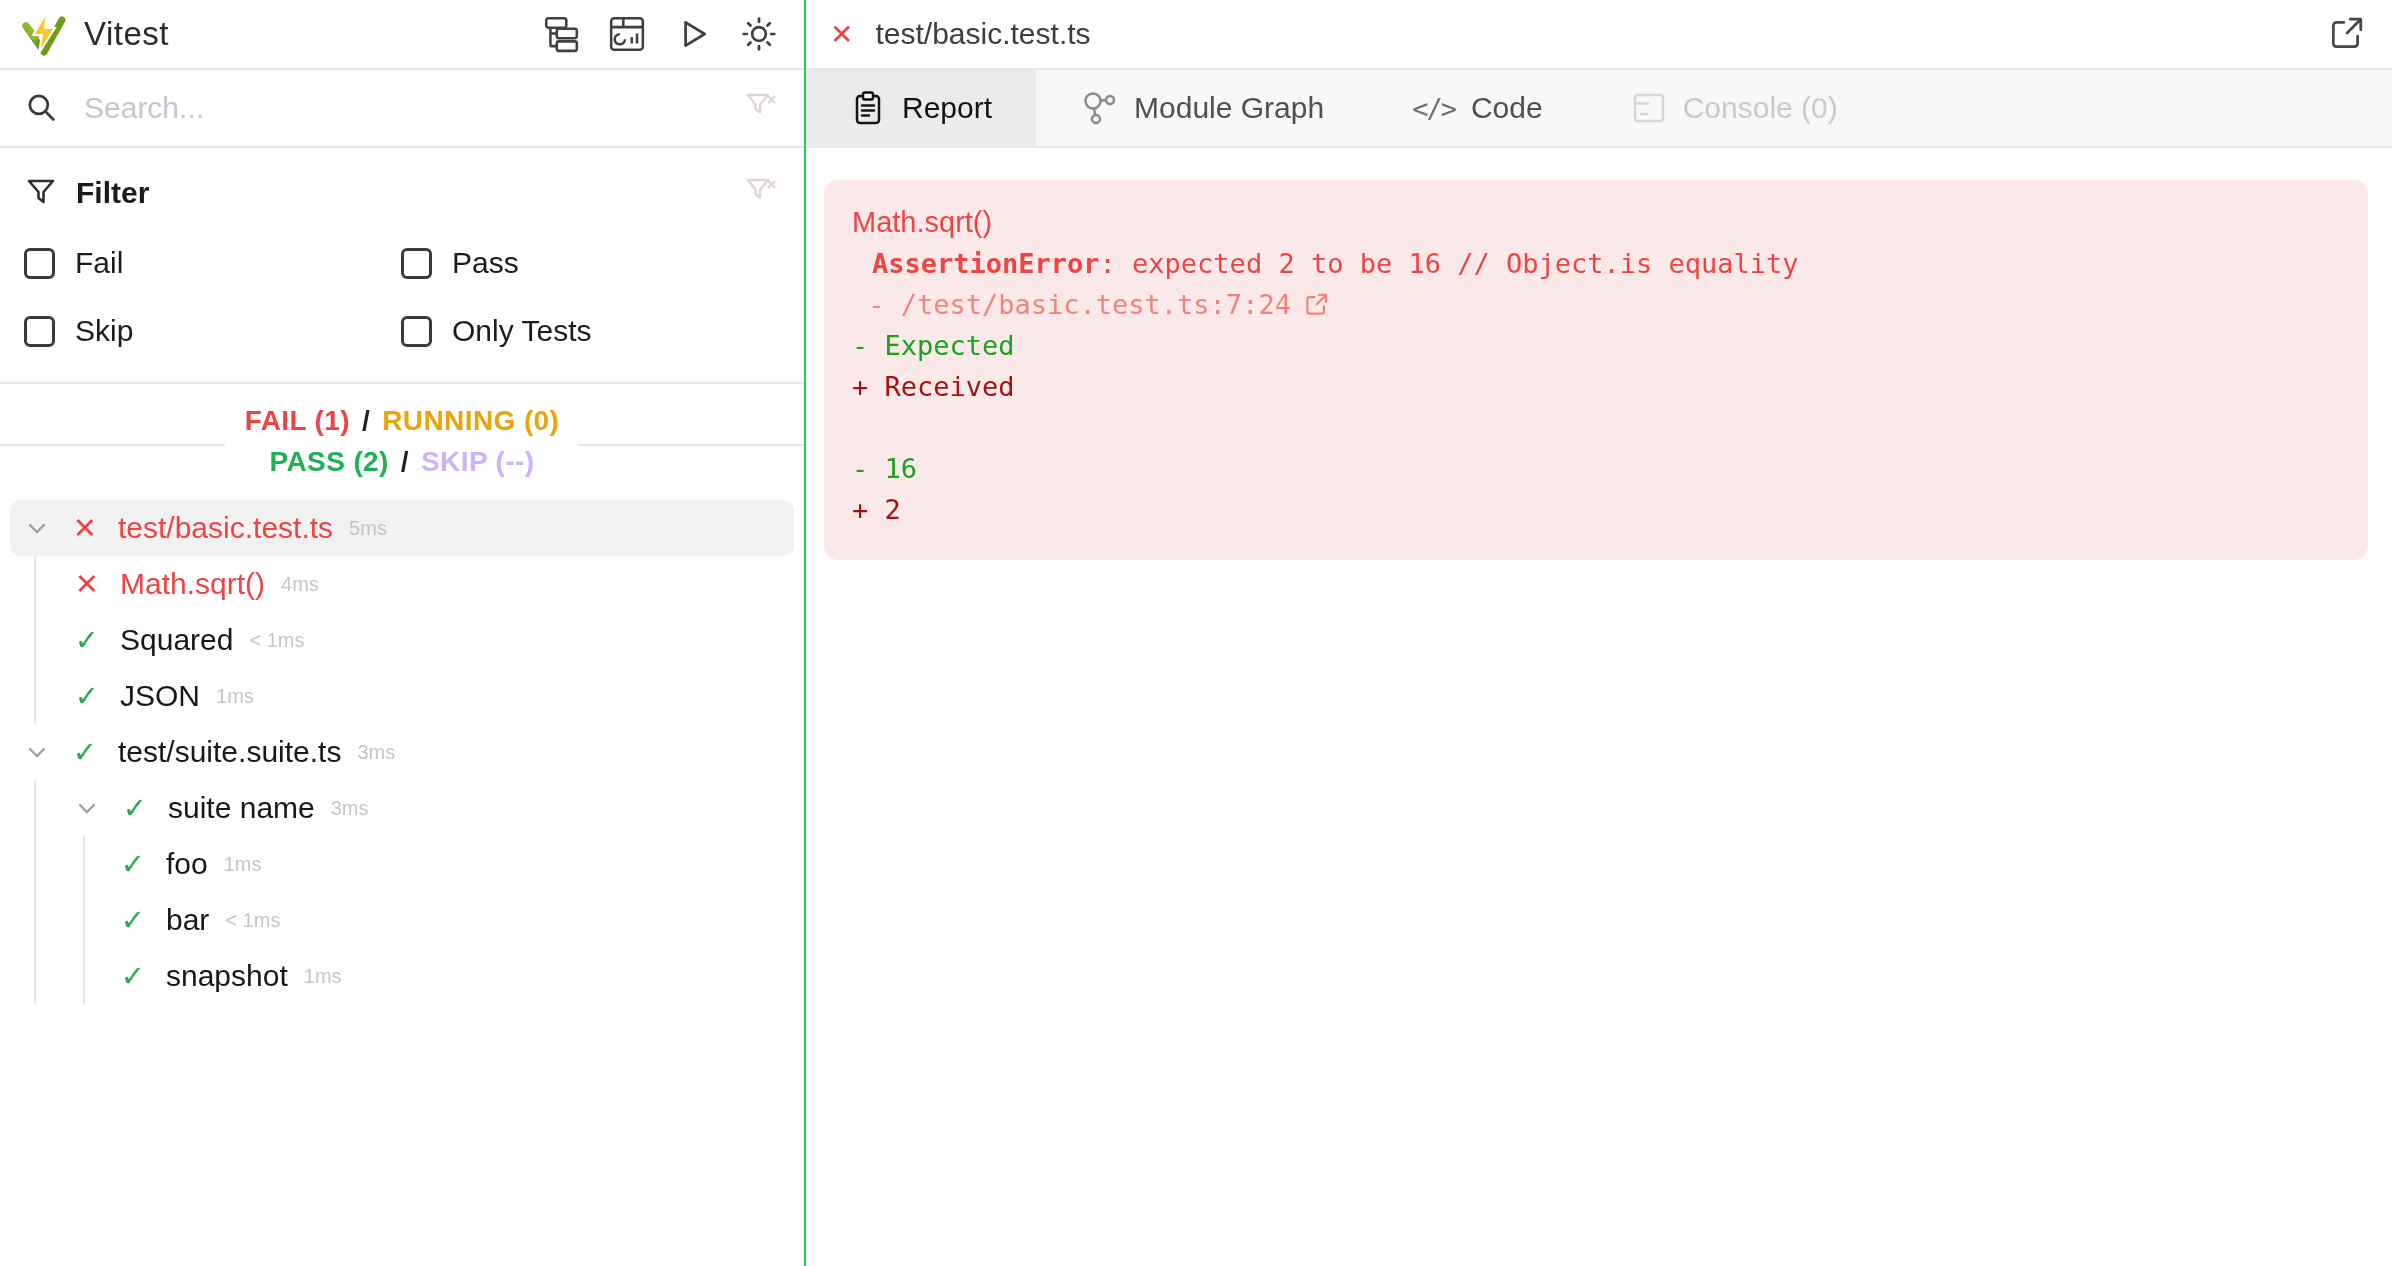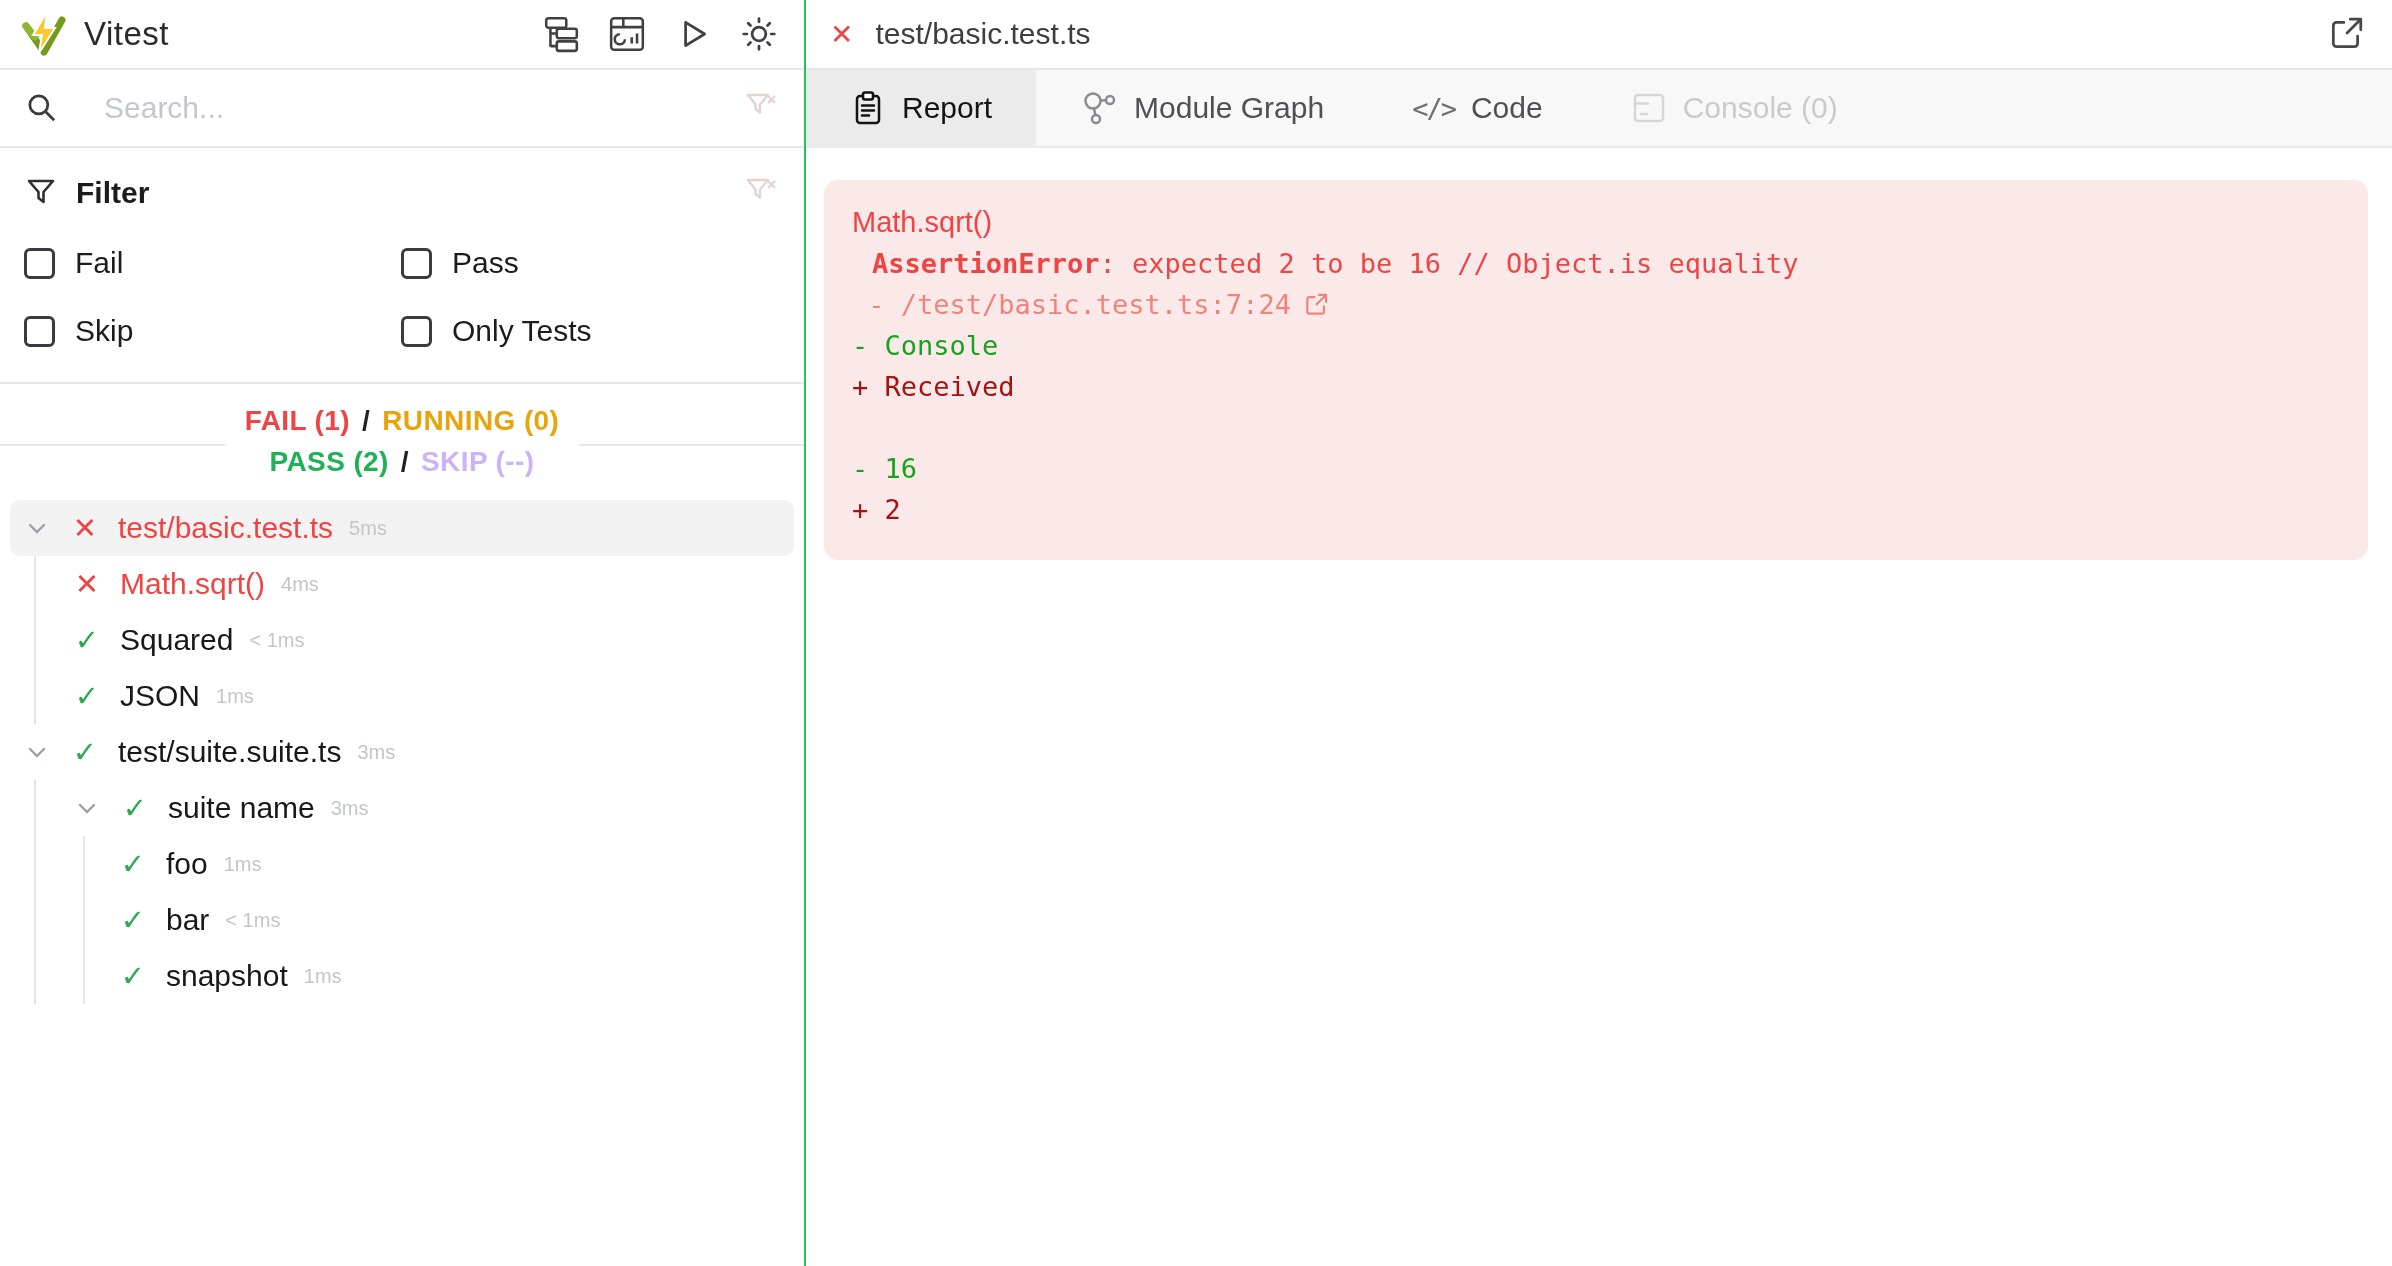--- a/index.html
+++ b/index.html
@@ -15,21 +15,21 @@
   .logo { width:48px; height:48px; margin-right:16px; }
   .app-title { font-size:33px; color:#2b2b2e; letter-spacing:.5px; }
   .side-toolbar { margin-left:auto; display:flex; align-items:center; gap:28px; }
   .tool-btn { width:38px; height:38px; display:flex; align-items:center; justify-content:center; cursor:pointer; }
   .tool-btn svg { stroke:#3f3f46; }
 
   .search-row { height:78px; min-height:78px; display:flex; align-items:center;
     padding:0 26px 0 24px; border-bottom:2px solid #e7e7e9; }
   .search-row svg.mag { stroke:#3a3a40; margin-right:24px; }
   .search-input { flex:1; border:none; outline:none; font-size:30px; background:transparent;
-    font-family:"Liberation Sans","DejaVu Sans",sans-serif; color:#18181b;margin-left:20px; }
+    font-family:"Liberation Sans","DejaVu Sans",sans-serif; color:#18181b; }
   .search-input::placeholder { color:#c3c7cd; }
   .faded-icon svg { stroke:#e3d4d4; }
 
   .filter-block { padding:26px 26px 34px 24px; border-bottom:2px solid #e7e7e9; }
   .filter-title-row { display:flex; align-items:center; }
   .filter-title-row svg.funnel { stroke:#2e2e33; margin-right:18px; }
   .filter-label { font-size:30px; font-weight:700; color:#1c1c1f; }
   .filter-title-row .faded-icon { margin-left:auto; }
   .filter-grid { display:grid; grid-template-columns:1fr 1fr; margin-top:34px; row-gap:34px; }
   .cb-item { display:flex; align-items:center; cursor:pointer; }
@@ -305,21 +305,21 @@
       <div class="error-panel">
         <div class="e-title">Math.sqrt()</div>
         <div class="e-line"><span class="e-bold">AssertionError</span><span>: expected 2 to be 16 // Object.is equality</span></div>
         <div class="e-stack">
             <span class="e-line"> - /test/basic.test.ts:7:24</span>
           <svg width="26" height="26" viewBox="0 0 36 36" fill="none" stroke="#f0837c" stroke-width="3" stroke-linecap="round" stroke-linejoin="round">
             <path d="M16 7 H9 a3 3 0 0 0 -3 3 v17 a3 3 0 0 0 3 3 h17 a3 3 0 0 0 3 -3 v-7"></path>
             <path d="M22 4 h10 v10 M31.5 4.5 L19 17"></path>
           </svg>
         </div>
-        <div class="e-line e-green">- Console</div>
+        <div class="e-line e-green">- Expected</div>
         <div class="e-line e-darkred">+ Received</div>
         <div class="e-blank"></div>
         <div class="e-line e-green">- 16</div>
         <div class="e-line e-darkred">+ 2</div>
       </div>
     </div>
   </main>
 </div>
 
 </body></html>

